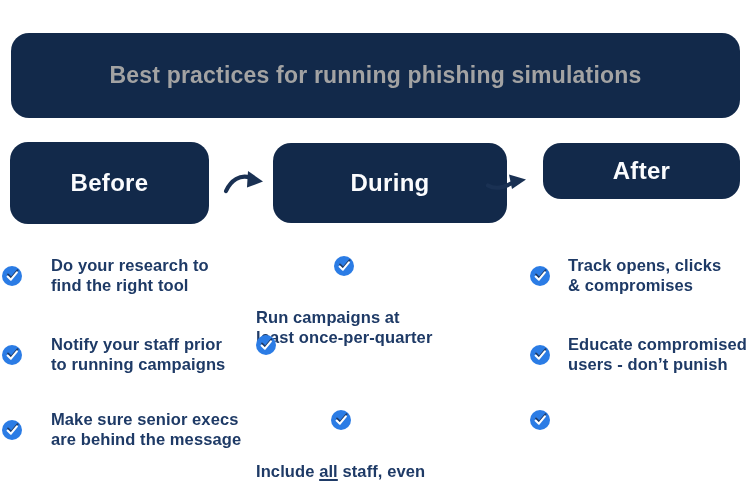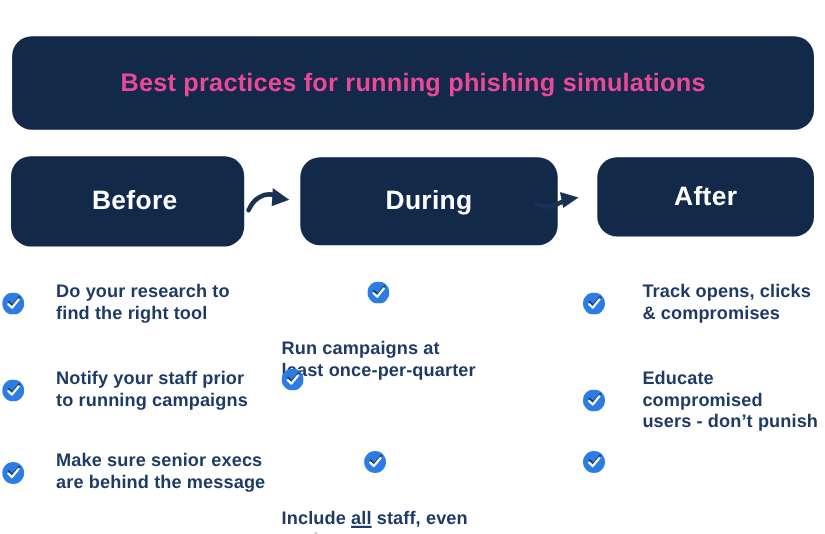--- a/index.html
+++ b/index.html
@@ -6,37 +6,37 @@
   .stage{
     position:relative;width:750px;height:485px;background:#ffffff;
     font-family:"Liberation Sans","DejaVu Sans",sans-serif;overflow:hidden;
   }
   .banner{
     position:absolute;left:11px;top:33px;width:729px;height:85px;
     background:#12294a;border-radius:18px;
     display:flex;align-items:center;justify-content:center;
   }
   .banner-title{
-    color:#ec4899;font-size:23px;font-weight:800;letter-spacing:.2px;white-space:nowrap;
+    color:#a3a3a3;font-size:23px;font-weight:800;letter-spacing:.2px;white-space:nowrap;
   }
   .stage-box{
     position:absolute;background:#12294a;border-radius:18px;
     display:flex;align-items:center;justify-content:center;
     color:#fbfcfe;font-size:24px;font-weight:800;letter-spacing:.3px;
   }
-  .box-before{left:10px;top:142px;width:199px;height:82px;padding-left:13px;}
+  .box-before{left:10px;top:142px;width:199px;height:82px;}
   .box-during{left:273px;top:143px;width:234px;height:80px;}
-  .box-after{left:543px;top:143px;width:197px;height:72px;}
+  .box-after{left:543px;top:143px;width:197px;height:56px;}
   .arrow{position:absolute;}
   .arrow-1{left:223px;top:169px;}
   .arrow-2{left:485px;top:172px;}
   .check-item{position:absolute;display:flex;align-items:center;}
   .col-1{left:2px;gap:29px;}
   .col-2{left:256px;gap:32px;flex-direction:column;}
-  .col-3{left:530px;gap:34px;justify-content:flex-end;}
+  .col-3{left:530px;gap:18px;justify-content:flex-end;}
   .row-1{top:256px;}
   .row-2{top:335px;}
   .row-3{top:410px;}
   .check-icon{flex:0 0 auto;width:20px;height:20px;}
   .item-text{
     white-space:pre-line;color:#1e3a66;font-size:16.5px;line-height:19.5px;
     font-weight:800;letter-spacing:.1px;
   }
   .u{text-decoration:underline;text-underline-offset:2px;text-decoration-thickness:2px;text-align:center;}
 </style>

